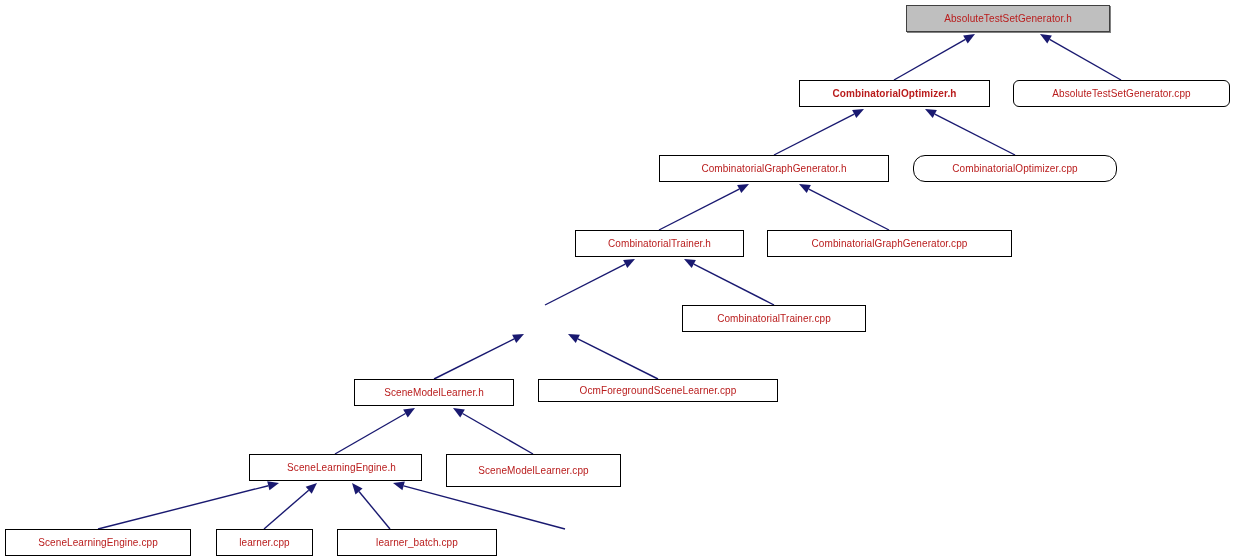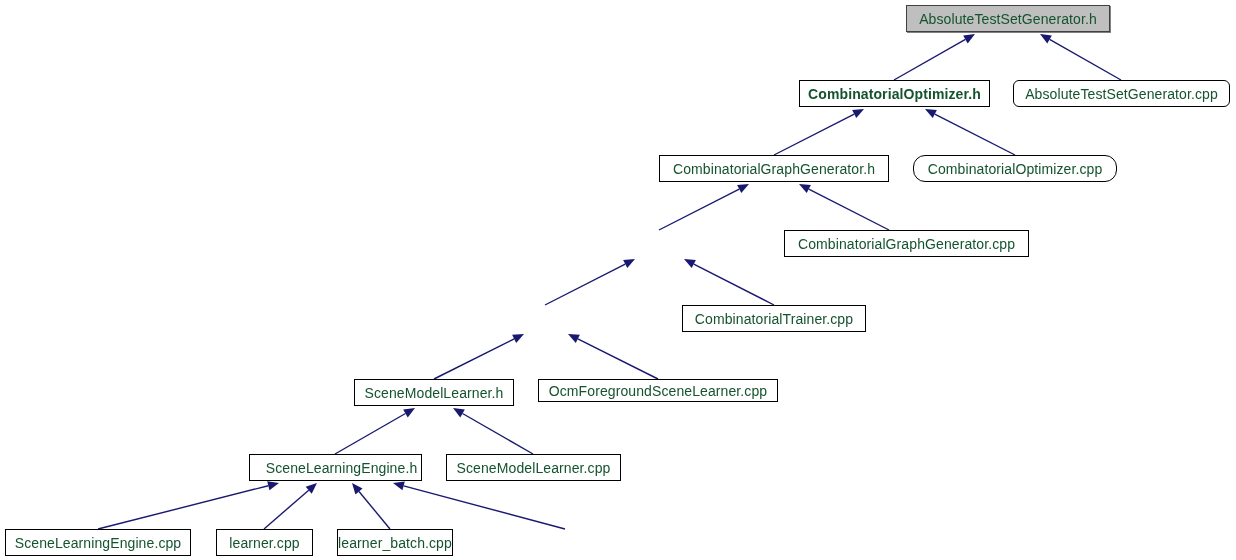--- a/index.html
+++ b/index.html
@@ -21,22 +21,22 @@
     top: 0;
     width: 1236px;
     height: 560px;
     pointer-events: none;
   }
   .node {
     position: absolute;
     box-sizing: border-box;
     border: 1px solid #000000;
     background: #ffffff;
-    color: #14532d;
-    font-size: 14px;
+    color: #b91c1c;
+    font-size: 10px;
     line-height: 1;
     display: flex;
     align-items: center;
     justify-content: center;
     white-space: nowrap;
     letter-spacing: 0.1px;
   }
   .node.root {
     background: #bfbfbf;
     border: 1px solid #404040;
@@ -93,40 +93,43 @@
     </div>
     <div class="node" style="left: 1013px; top: 80px; width: 217px; height: 27px; border-radius: 6px;">
       <span class="node-label">AbsoluteTestSetGenerator.cpp</span>
     </div>
     <div class="node" style="left: 659px; top: 155px; width: 230px; height: 27px;">
       <span class="node-label">CombinatorialGraphGenerator.h</span>
     </div>
     <div class="node" style="left: 913px; top: 155px; width: 204px; height: 27px; border-radius: 12px;">
       <span class="node-label">CombinatorialOptimizer.cpp</span>
     </div>
-    <div class="node" style="left: 767px; top: 230px; width: 245px; height: 27px; margin-left: 17px;">
+    <div class="node" style="left: 575px; top: 230px; width: 169px; height: 27px;">
+      <span class="node-label">CombinatorialTrainer.h</span>
+    </div>
+    <div class="node" style="left: 767px; top: 230px; width: 245px; height: 27px;">
       <span class="node-label">CombinatorialGraphGenerator.cpp</span>
     </div>
     <div class="node" style="left: 682px; top: 305px; width: 184px; height: 27px;">
       <span class="node-label">CombinatorialTrainer.cpp</span>
     </div>
     <div class="node" style="left: 354px; top: 379px; width: 160px; height: 27px;">
       <span class="node-label">SceneModelLearner.h</span>
     </div>
     <div class="node" style="left: 538px; top: 379px; width: 240px; height: 23px;">
       <span class="node-label">OcmForegroundSceneLearner.cpp</span>
     </div>
     <div class="node" style="left: 249px; top: 454px; width: 173px; height: 27px; padding-left: 12px;">
       <span class="node-label">SceneLearningEngine.h</span>
     </div>
-    <div class="node" style="left: 446px; top: 454px; width: 175px; height: 27px;">
+    <div class="node" style="left: 446px; top: 454px; width: 175px; height: 33px;">
       <span class="node-label">SceneModelLearner.cpp</span>
     </div>
     <div class="node" style="left: 5px; top: 529px; width: 186px; height: 27px;">
       <span class="node-label">SceneLearningEngine.cpp</span>
     </div>
     <div class="node" style="left: 216px; top: 529px; width: 97px; height: 27px; align-items: center;">
       <span class="node-label">learner.cpp</span>
     </div>
-    <div class="node" style="left: 337px; top: 529px; width: 116px; height: 27px;">
+    <div class="node" style="left: 337px; top: 529px; width: 160px; height: 27px;">
       <span class="node-label">learner_batch.cpp</span>
     </div>
   </div>
 
 </body></html>

